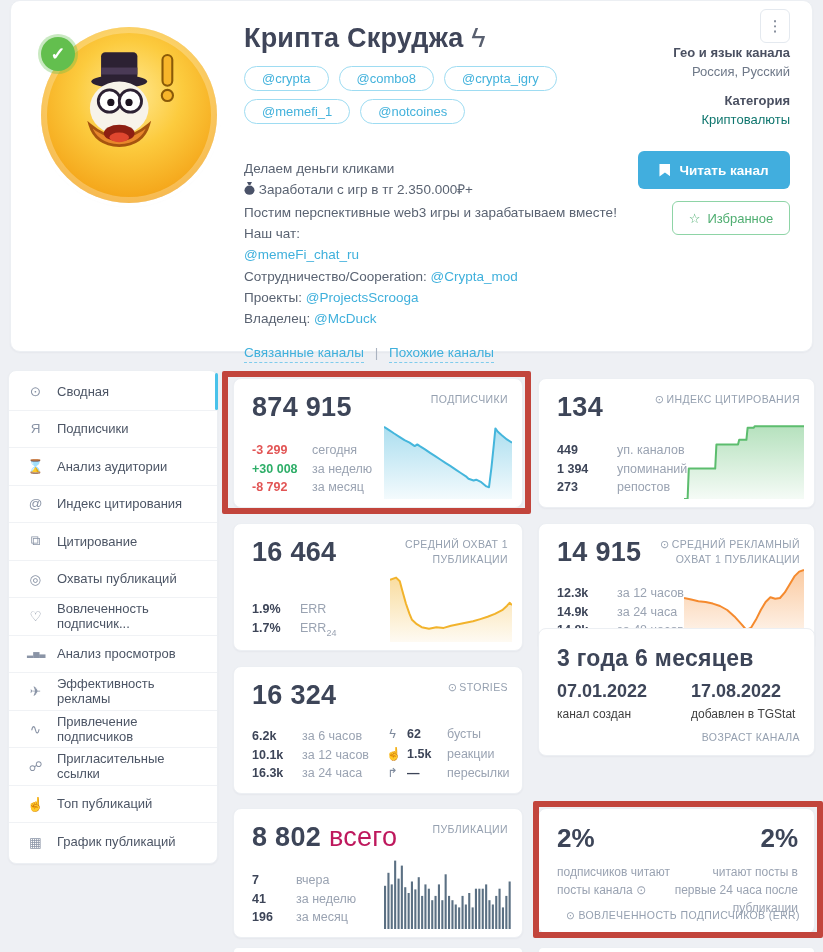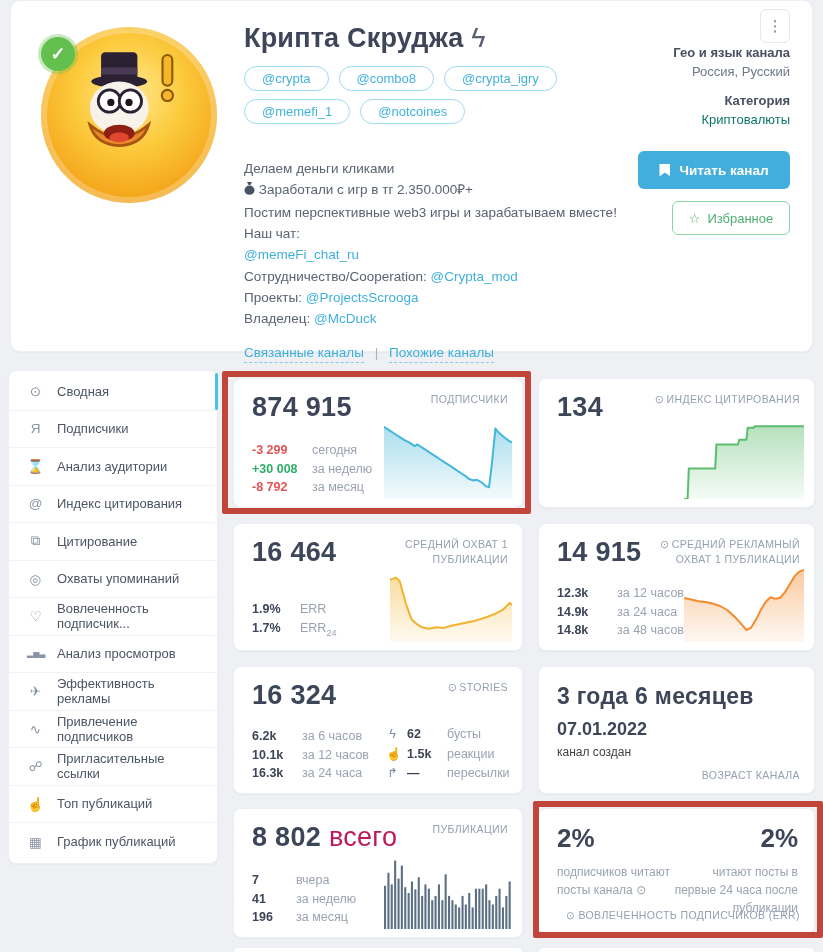--- a/index.html
+++ b/index.html
@@ -75,21 +75,21 @@
   #chart-citation { width:120px; height:80px; }
   #chart-avg-reach { width:122px; height:74px; }
   #chart-ad-reach { width:120px; height:80px; }
   #chart-posts { width:128px; height:72px; }
 
   #card-subscribers { left:233px; top:378px; width:290px; height:130px; }
   #card-citation    { left:538px; top:378px; width:277px; height:130px; }
   #card-avg-reach   { left:233px; top:523px; width:290px; height:128px; }
   #card-ad-reach    { left:538px; top:523px; width:277px; height:128px; }
   #card-stories     { left:233px; top:666px; width:290px; height:128px; }
-  #card-age         { left:538px; top:666px; width:277px; height:128px; }
+  #card-age         { left:538px; top:628px; width:277px; height:128px; }
   #card-posts       { left:233px; top:808px; width:290px; height:130px; }
   #card-err         { left:538px; top:808px; width:277px; height:126px; }
   .card-sliver { position:absolute; top:947px; height:5px; border-radius:8px 8px 0 0; border-bottom:none; }
   #sliver-1 { left:233px; width:290px; } #sliver-2 { left:538px; width:277px; }
 
   .stats2 { position:absolute; left:152px; bottom:13px; font-size:12.5px; }
   .stats2 .stat-row { gap:8px; }
   .stats2 .mini-icon { color:#7f8b9e; width:13px; text-align:center; }
   .stats2 .stat-value { min-width:32px; }
 
@@ -209,21 +209,21 @@
     <div class="side-item">
       <span class="side-icon">@</span>
       <span>Индекс цитирования</span>
     </div>
     <div class="side-item">
       <span class="side-icon">⧉</span>
       <span>Цитирование</span>
     </div>
     <div class="side-item">
       <span class="side-icon">◎</span>
-      <span>Охваты упоминаний</span>
+      <span>Охваты публикаций</span>
     </div>
     <div class="side-item">
       <span class="side-icon">♡</span>
       <span>Вовлеченность подписчик...</span>
     </div>
     <div class="side-item">
       <span class="side-icon" style="font-size: 8px; letter-spacing: 0px;">▂▅▃</span>
       <span>Анализ просмотров</span>
     </div>
     <div class="side-item">
@@ -273,20 +273,34 @@
           </linearGradient>
         </defs>
         <path d="M0.0 11.8 L5.1 15.1 L10.2 18.5 L15.4 21.8 L20.5 25.2 L25.6 27.7 L30.7 31.1 L33.3 29.4 L35.8 31.1 L41.0 34.4 L46.1 37.8 L51.2 41.2 L56.3 44.5 L61.4 47.9 L66.6 51.2 L71.7 54.6 L76.8 58.0 L81.9 61.3 L84.5 63.8 L89.6 65.5 L92.2 64.7 L97.3 67.2 L102.4 71.4 L105.0 72.2 L107.5 52.1 L110.1 26.9 L111.4 13.4 L113.9 16.8 L117.8 20.2 L122.9 24.4 L128.0 27.7 L 128 84 L 0.0 84 Z" fill="url(#grad0)"></path>
         <path d="M0.0 11.8 L5.1 15.1 L10.2 18.5 L15.4 21.8 L20.5 25.2 L25.6 27.7 L30.7 31.1 L33.3 29.4 L35.8 31.1 L41.0 34.4 L46.1 37.8 L51.2 41.2 L56.3 44.5 L61.4 47.9 L66.6 51.2 L71.7 54.6 L76.8 58.0 L81.9 61.3 L84.5 63.8 L89.6 65.5 L92.2 64.7 L97.3 67.2 L102.4 71.4 L105.0 72.2 L107.5 52.1 L110.1 26.9 L111.4 13.4 L113.9 16.8 L117.8 20.2 L122.9 24.4 L128.0 27.7" fill="none" stroke="#45b6dc" stroke-width="2" stroke-linejoin="round"></path>
       </svg></div>
 </div>
 
 <div class="panel card" id="card-citation">
   <div class="card-big">134</div>
   <div class="card-label"><span class="info-icon">⊙</span><span>ИНДЕКС ЦИТИРОВАНИЯ</span></div>
+  <div class="card-stats">
+    <div class="stat-row">
+        <span class="stat-value">449</span>
+        <span class="stat-label">уп. каналов</span>
+      </div>
+    <div class="stat-row">
+        <span class="stat-value">1 394</span>
+        <span class="stat-label">упоминаний</span>
+      </div>
+    <div class="stat-row">
+        <span class="stat-value">273</span>
+        <span class="stat-label">репостов</span>
+      </div>
+  </div>
   <div class="card-chart" id="chart-citation"><svg width="120" height="80">
         <defs>
           <linearGradient id="grad1" x1="0" y1="0" x2="0" y2="1">
             <stop offset="0" stop-color="#5cbd6e" stop-opacity="0.45"></stop>
             <stop offset="1" stop-color="#5cbd6e" stop-opacity="0.06"></stop>
           </linearGradient>
         </defs>
         <path d="M0.0 80.0 L3.6 80.0 L4.8 49.6 L31.2 49.6 L32.4 25.6 L54.0 25.6 L55.2 20.8 L62.4 20.8 L63.6 8.8 L69.6 8.8 L70.8 7.2 L120.0 7.2 L 120 80 L 0.0 80 Z" fill="url(#grad1)"></path>
         <path d="M0.0 80.0 L3.6 80.0 L4.8 49.6 L31.2 49.6 L32.4 25.6 L54.0 25.6 L55.2 20.8 L62.4 20.8 L63.6 8.8 L69.6 8.8 L70.8 7.2 L120.0 7.2" fill="none" stroke="#5cbd6e" stroke-width="2" stroke-linejoin="round"></path>
       </svg></div>
@@ -380,20 +394,24 @@
         <span class="stat-label">пересылки</span>
       </div>
   </div>
 </div>
 
 <div class="panel card" id="card-age">
   <div class="card-big age-big">3 года 6 месяцев</div>
   <div class="age-col c1">
     <div>07.01.2022</div>
     <div class="sub">канал создан</div>
+  </div>
+  <div class="age-col c2">
+    <div>17.08.2022</div>
+    <div class="sub">добавлен в TGStat</div>
   </div>
   <div class="corner-label">ВОЗРАСТ КАНАЛА</div>
 </div>
 
 <div class="panel card" id="card-posts">
   <div class="card-big"><span>8 802</span><span class="suffix"> всего</span></div>
   <div class="card-label">ПУБЛИКАЦИИ</div>
   <div class="card-stats">
     <div class="stat-row">
         <span class="stat-value" style="min-width:34px">7</span>

